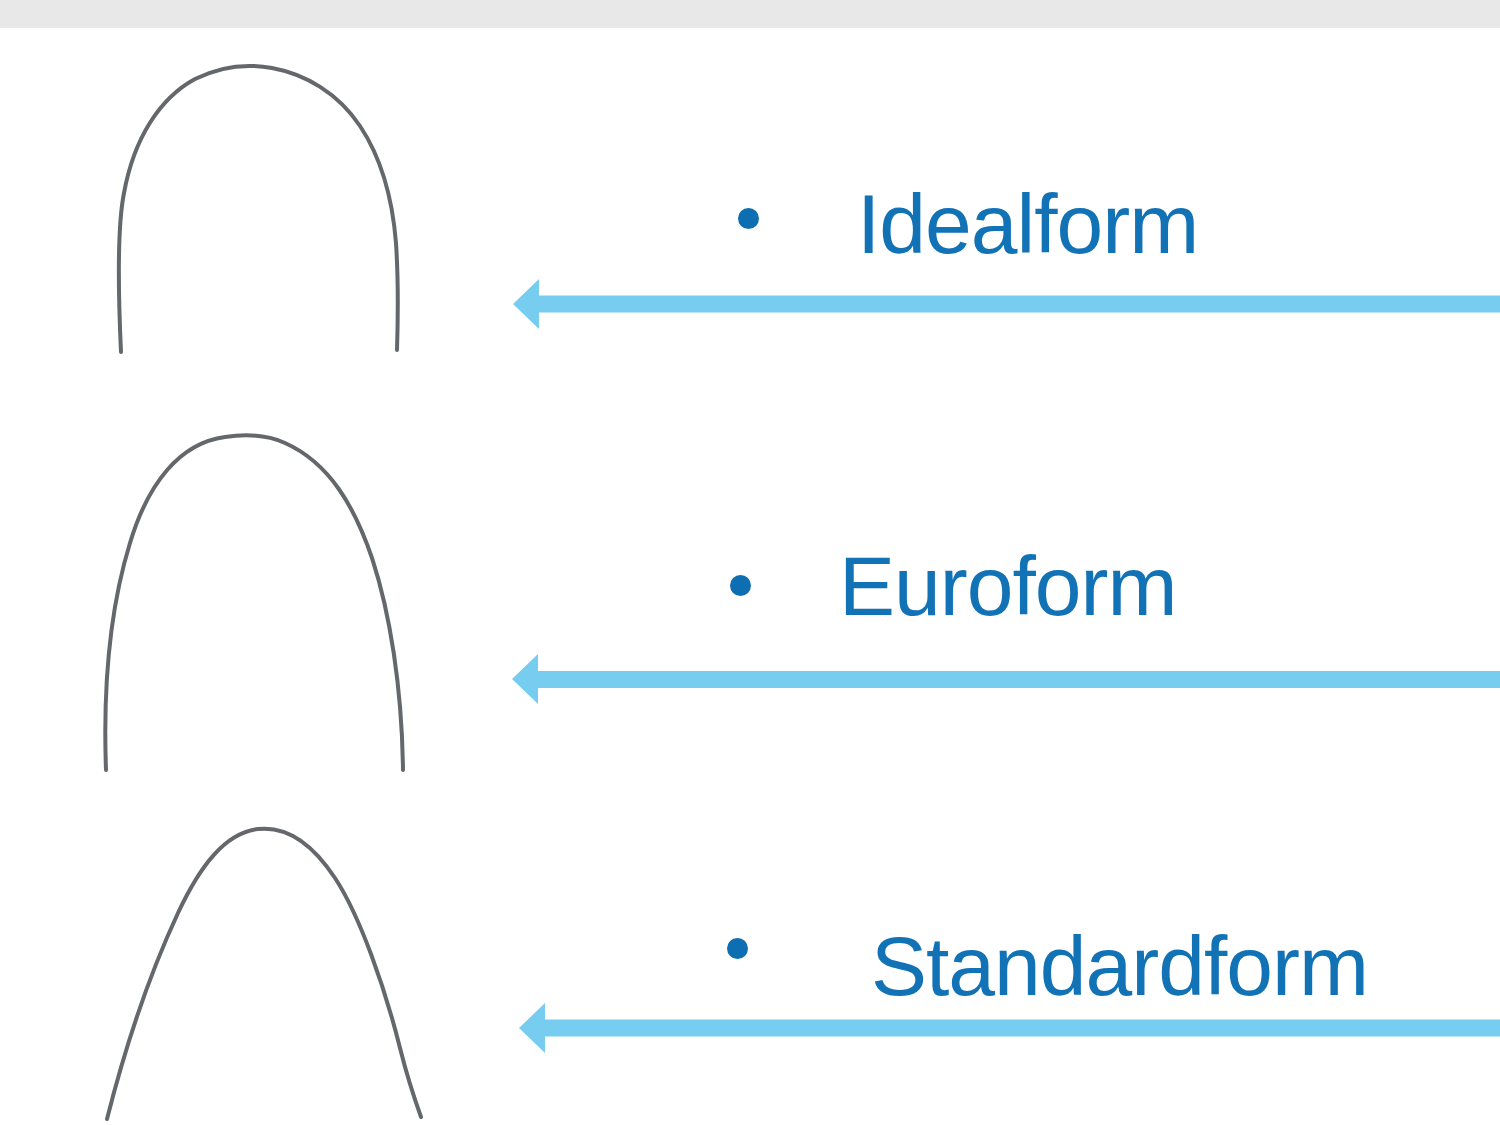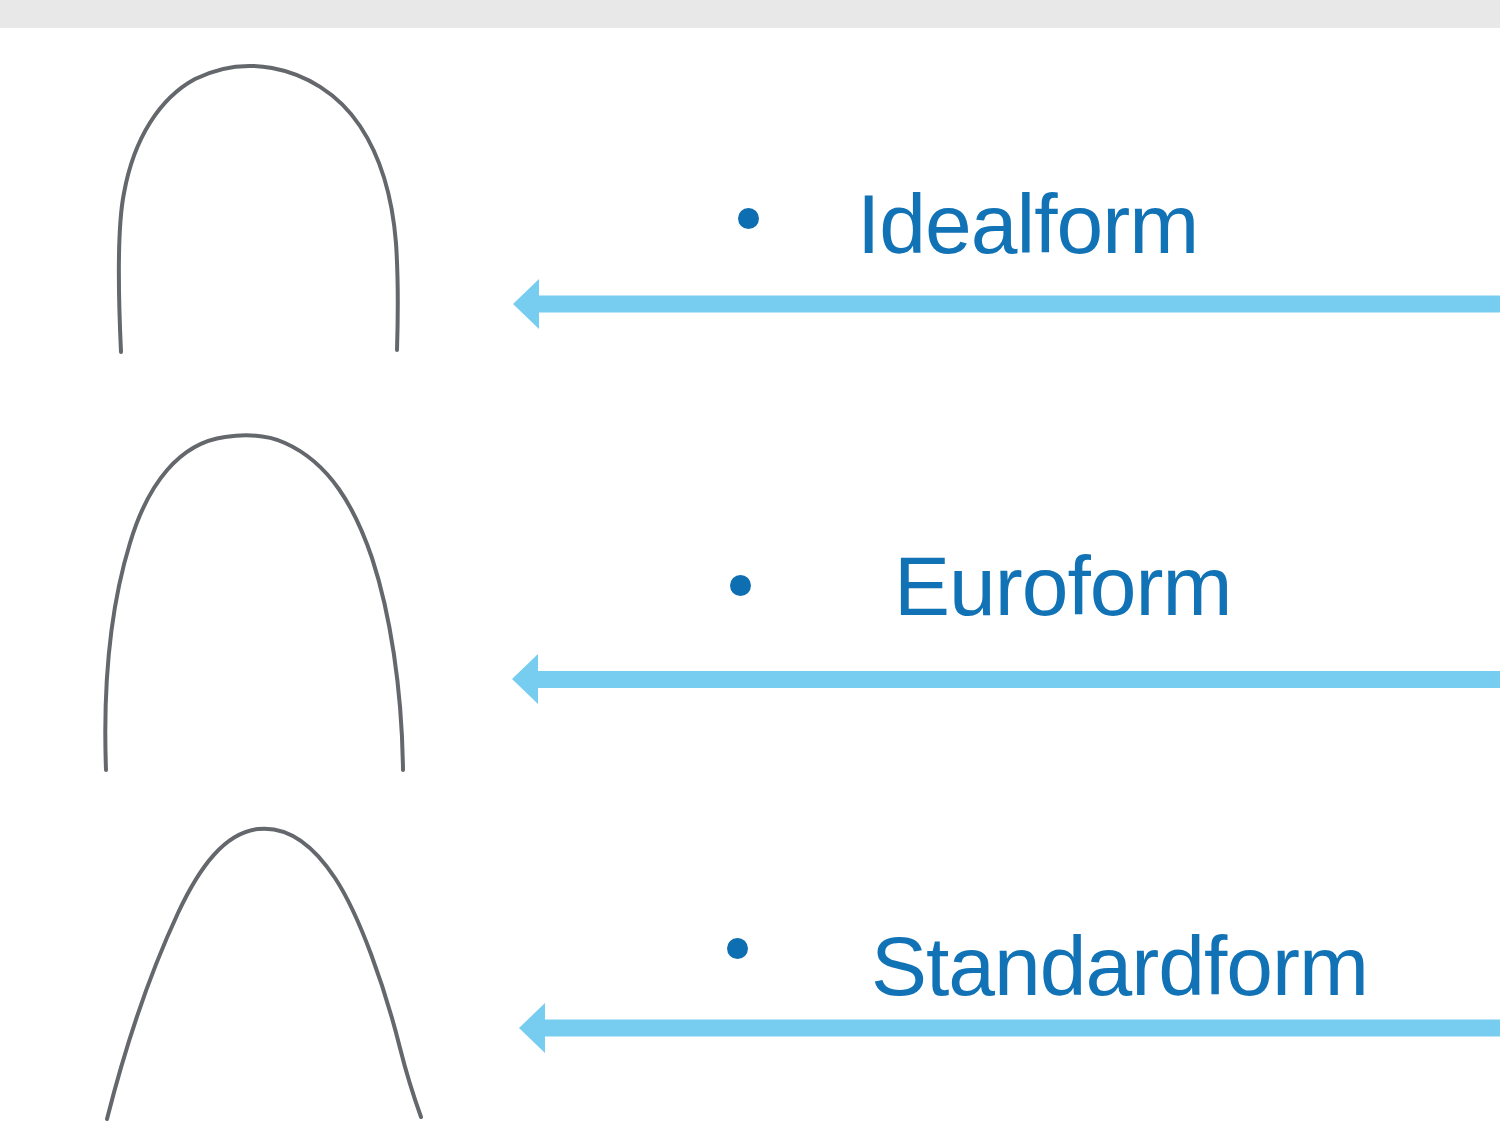--- a/index.html
+++ b/index.html
@@ -78,21 +78,21 @@
     <polygon class="arrow" points="519,1000 545,975 545,991.5 1500,991.5 1500,1008.5 545,1008.5 545,1025"></polygon>
   </svg>
 
   <div class="label-row">
     <span class="bullet-dot" style="left:738px; top:180px;"></span>
     <span class="label-text" style="left:857px; top:154px;">Idealform</span>
   </div>
 
   <div class="label-row">
     <span class="bullet-dot" style="left:730px; top:547px;"></span>
-    <span class="label-text" style="left:894px; top:516px;">Euroform</span>
+    <span class="label-text" style="left:839px; top:516px;">Euroform</span>
   </div>
 
   <div class="label-row">
     <span class="bullet-dot" style="left:727px; top:910px;"></span>
     <span class="label-text" style="left:871px; top:896px;">Standardform</span>
   </div>
 
 </div>
 
 </body></html>

